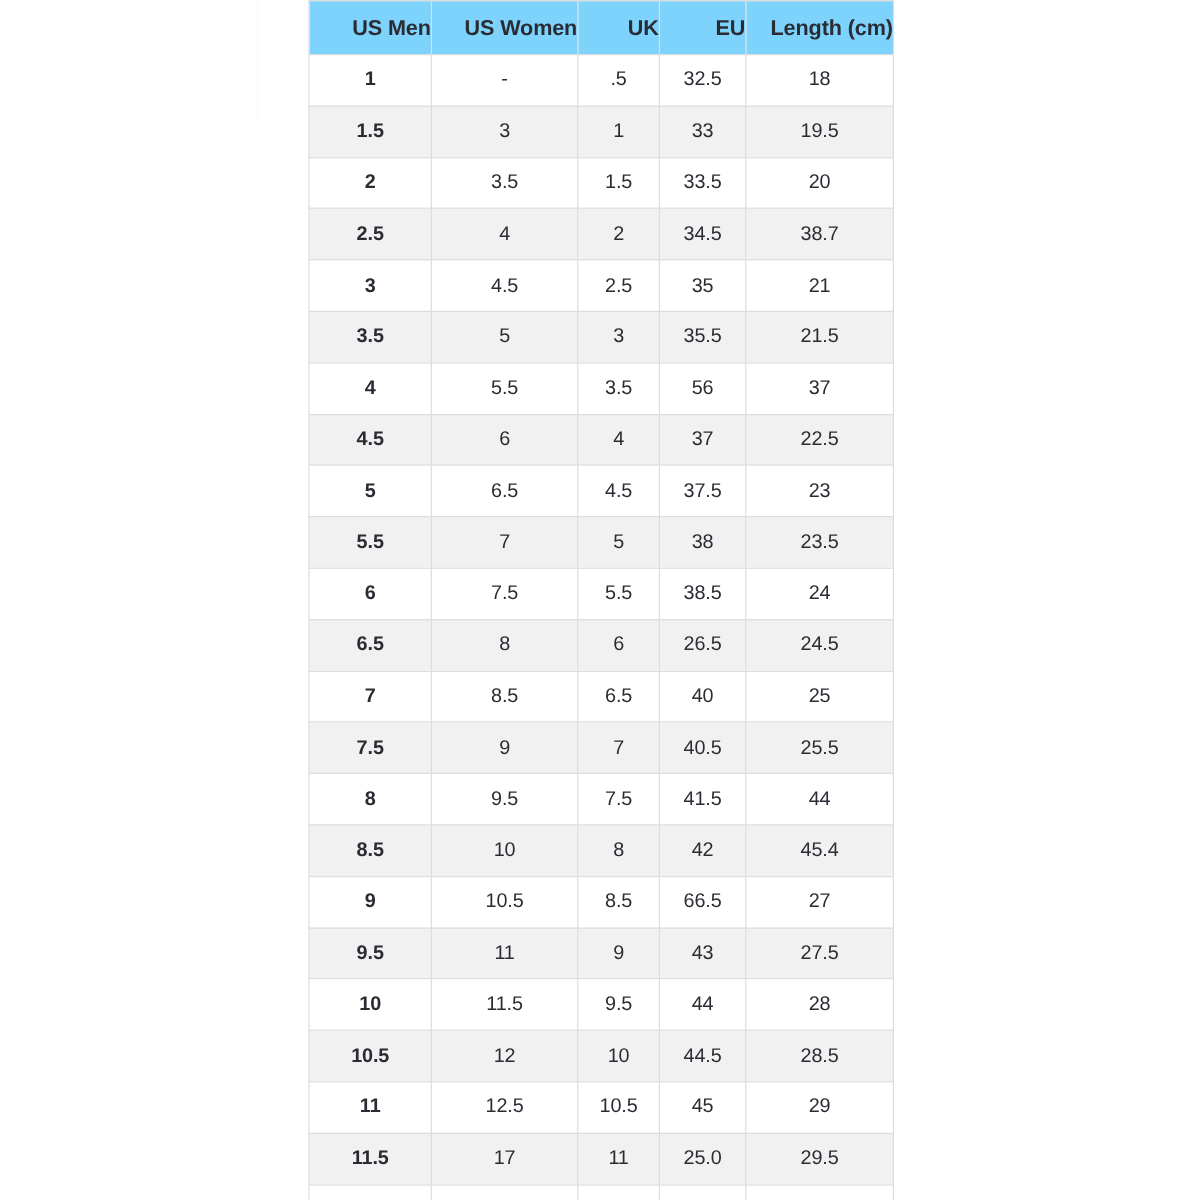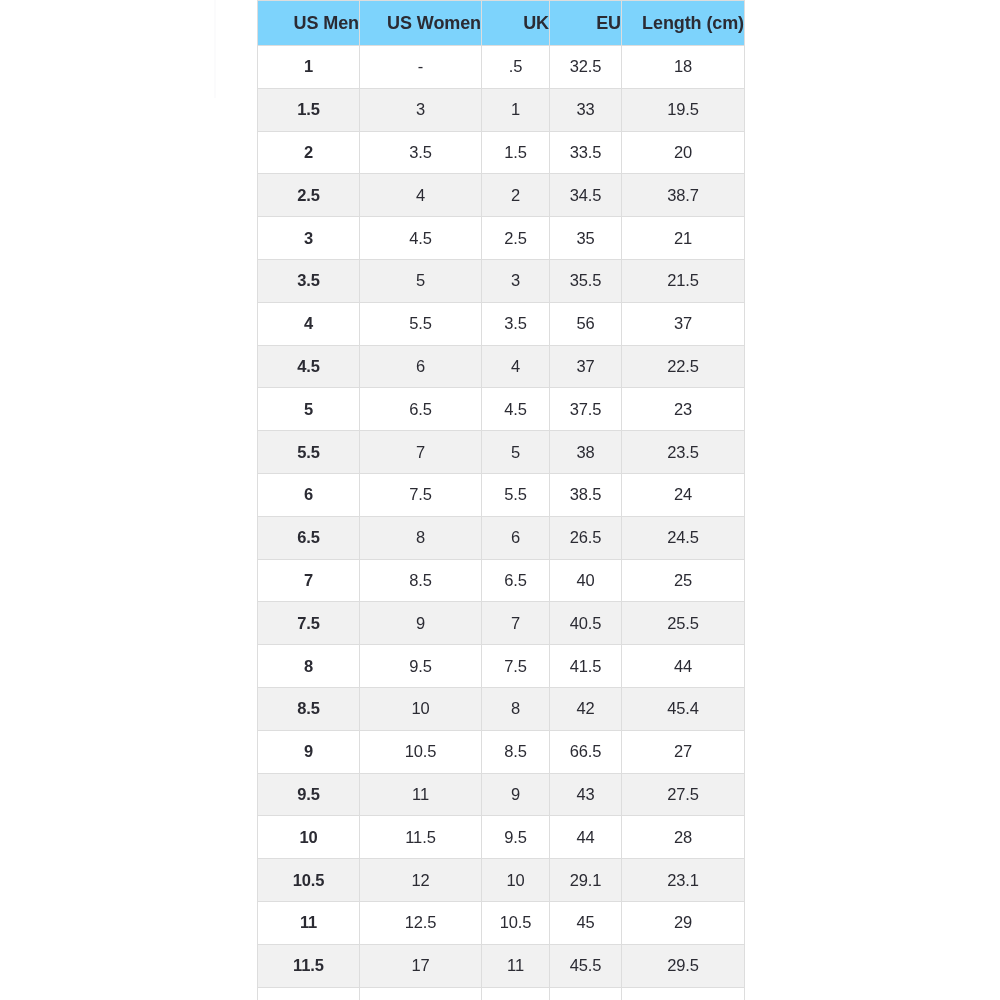--- a/index.html
+++ b/index.html
@@ -251,35 +251,35 @@
             <td class="usmen">10</td>
             <td class="uswomen">11.5</td>
             <td class="uk">9.5</td>
             <td class="eu">44</td>
             <td class="length">28</td>
           </tr>
           <tr>
             <td class="usmen">10.5</td>
             <td class="uswomen">12</td>
             <td class="uk">10</td>
-            <td class="eu">29.1</td>
-            <td class="length">23.1</td>
+            <td class="eu">44.5</td>
+            <td class="length">28.5</td>
           </tr>
           <tr>
             <td class="usmen">11</td>
             <td class="uswomen">12.5</td>
             <td class="uk">10.5</td>
             <td class="eu">45</td>
             <td class="length">29</td>
           </tr>
           <tr>
             <td class="usmen">11.5</td>
             <td class="uswomen">17</td>
             <td class="uk">11</td>
-            <td class="eu">45.5</td>
+            <td class="eu">25.0</td>
             <td class="length">29.5</td>
           </tr>
           <tr>
             <td class="usmen">12</td>
             <td class="uswomen">13.5</td>
             <td class="uk">11.5</td>
             <td class="eu">46.5</td>
             <td class="length">30</td>
           </tr>
         </tbody>

